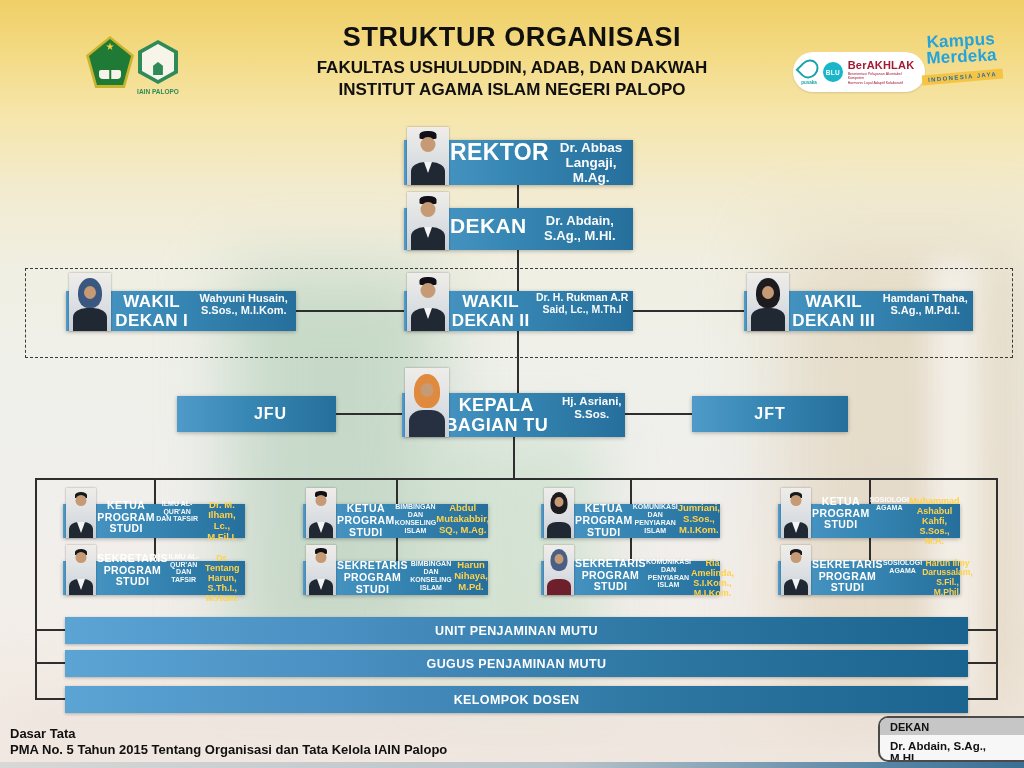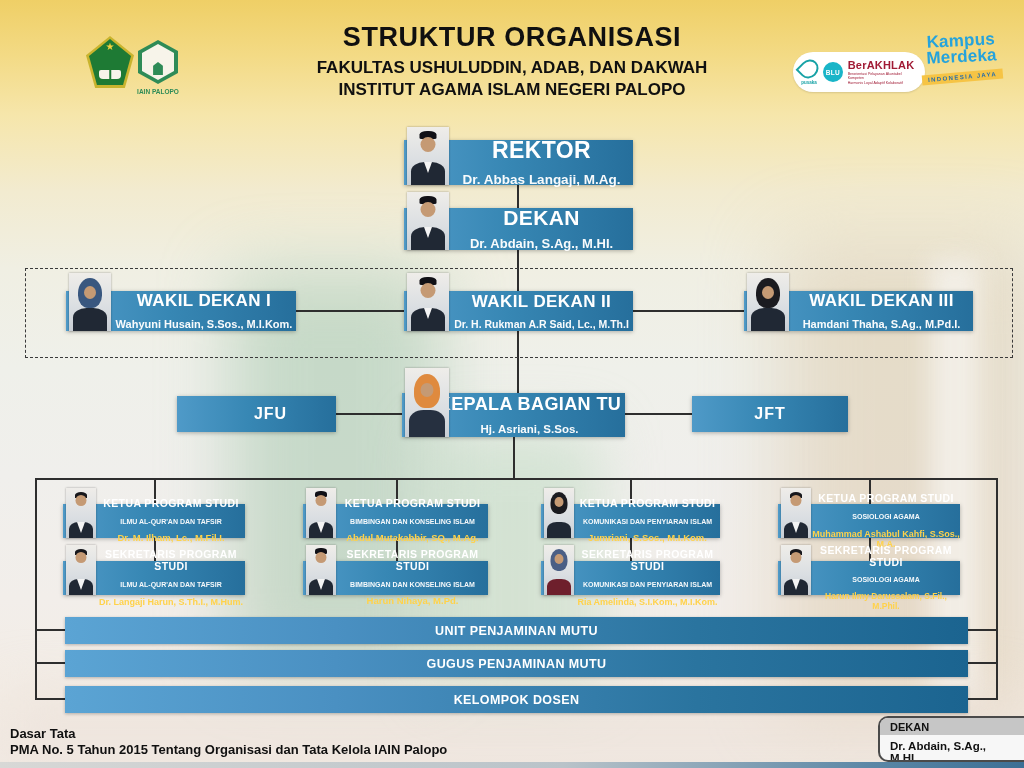--- a/index.html
+++ b/index.html
@@ -5,21 +5,21 @@
   html,body{margin:0;padding:0;}
   body{font-family:"Liberation Sans",sans-serif;}
   #stage{position:relative;width:1024px;height:768px;overflow:hidden;
     background:linear-gradient(180deg,#efcf66 0%,#f3da84 7%,#f6e6ab 15%,#f2ebd0 25%,#f0efe3 35%,#eff0ea 48%,#f0efec 62%,#f2eeea 78%,#f3ece4 92%,#f1e9e2 100%);}
   .bgblur{position:absolute;z-index:0;pointer-events:none;}
   .ln{position:absolute;background:#2e2e2e;z-index:1;}
   .dashed{position:absolute;border:1.6px dashed #3a3a3a;z-index:1;}
   .box{position:absolute;z-index:2;display:flex;align-items:center;color:#fff;text-align:center;
     background:linear-gradient(90deg,#4f9ac8 0%,#3787b4 45%,#266f9c 100%);
     box-shadow:0 1px 4px rgba(0,0,0,.28);}
-  .bt{flex:1;display:flex;flex-direction:column;justify-content:flex-start;line-height:1.12;gap:8px;}
+  .bt{flex:1;display:flex;flex-direction:row;justify-content:flex-start;line-height:1.12;}
   .t1{font-weight:bold;letter-spacing:.4px;}
   .t2{font-weight:bold;opacity:.97;}
   .td{font-weight:bold;opacity:.95;}
   .tn{font-weight:bold;color:#ffd24a;}
   .bar{position:absolute;z-index:2;display:flex;align-items:center;justify-content:center;color:#fff;
     font-weight:bold;font-size:12.5px;letter-spacing:.4px;
     background:linear-gradient(90deg,#5ba4d4 0%,#4a90c2 30%,#2a749f 70%,#1b6490 100%);
     box-shadow:0 1px 3px rgba(0,0,0,.25);}
   
   .photo{position:absolute;left:3px;bottom:0;overflow:hidden;z-index:3;
@@ -286,21 +286,21 @@
 
   <div class="box" style="left:63px;top:561px;width:182px;height:34px;">
     <span class="photo ph-sm male">
         <span class="hair"></span>
         <span class="head"></span>
         <span class="torso"></span>
       </span>
     <div class="bt" style="margin-left:34px;">
       <div class="t1" style="font-size:10.5px;">SEKRETARIS PROGRAM STUDI</div>
       <div class="td" style="font-size:7px;">ILMU AL-QUR'AN DAN TAFSIR</div>
-      <div class="tn" style="font-size:9px;">Dr. Langaji Harun, S.Th.I., M.Hum.</div>
+      <div class="tn" style="font-size:9px;">Dr. Tentang Harun, S.Th.I., M.Hum.</div>
     </div>
   </div>
   <div class="box" style="left:303px;top:561px;width:185px;height:34px;">
     <span class="photo ph-sm male">
         <span class="hat"></span>
         <span class="head"></span>
         <span class="torso"></span>
       </span>
     <div class="bt" style="margin-left:34px;">
       <div class="t1" style="font-size:10.5px;">SEKRETARIS PROGRAM STUDI</div>

